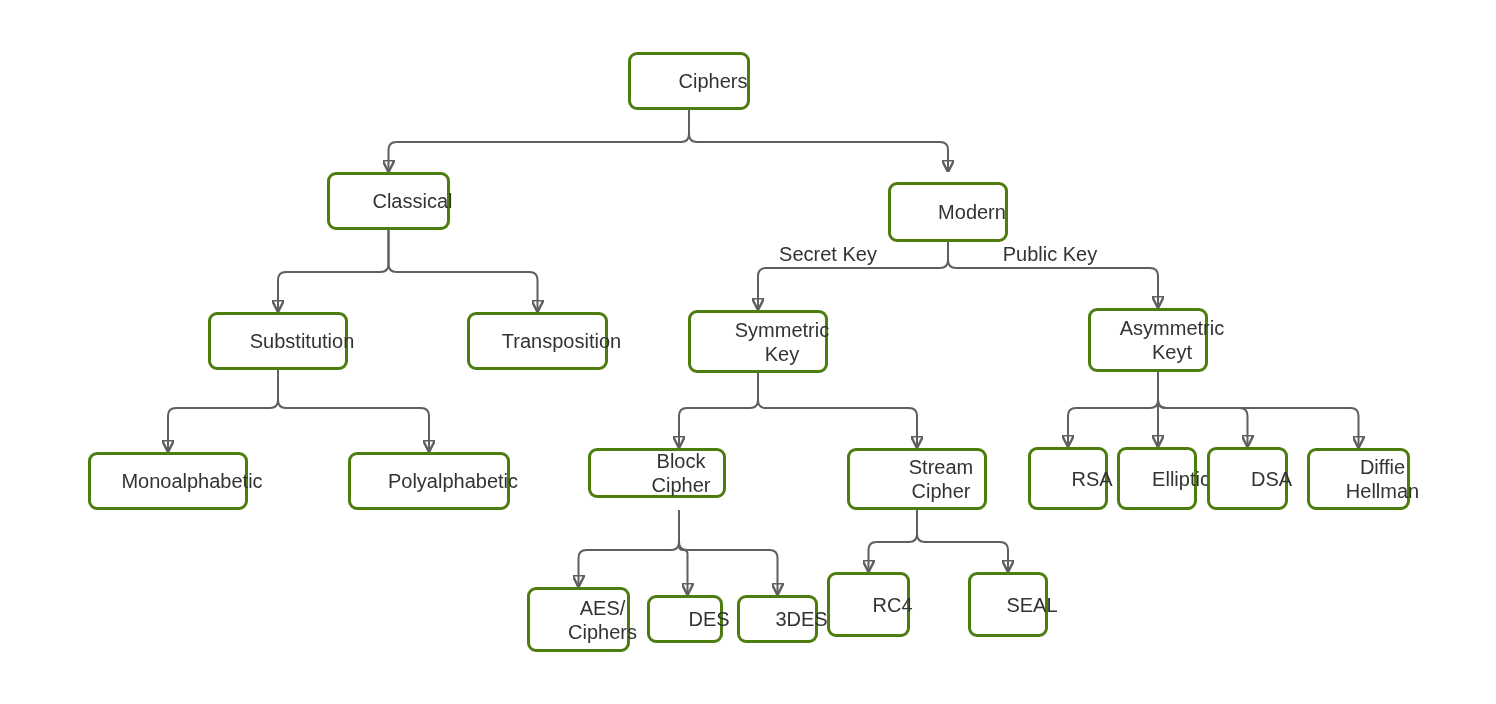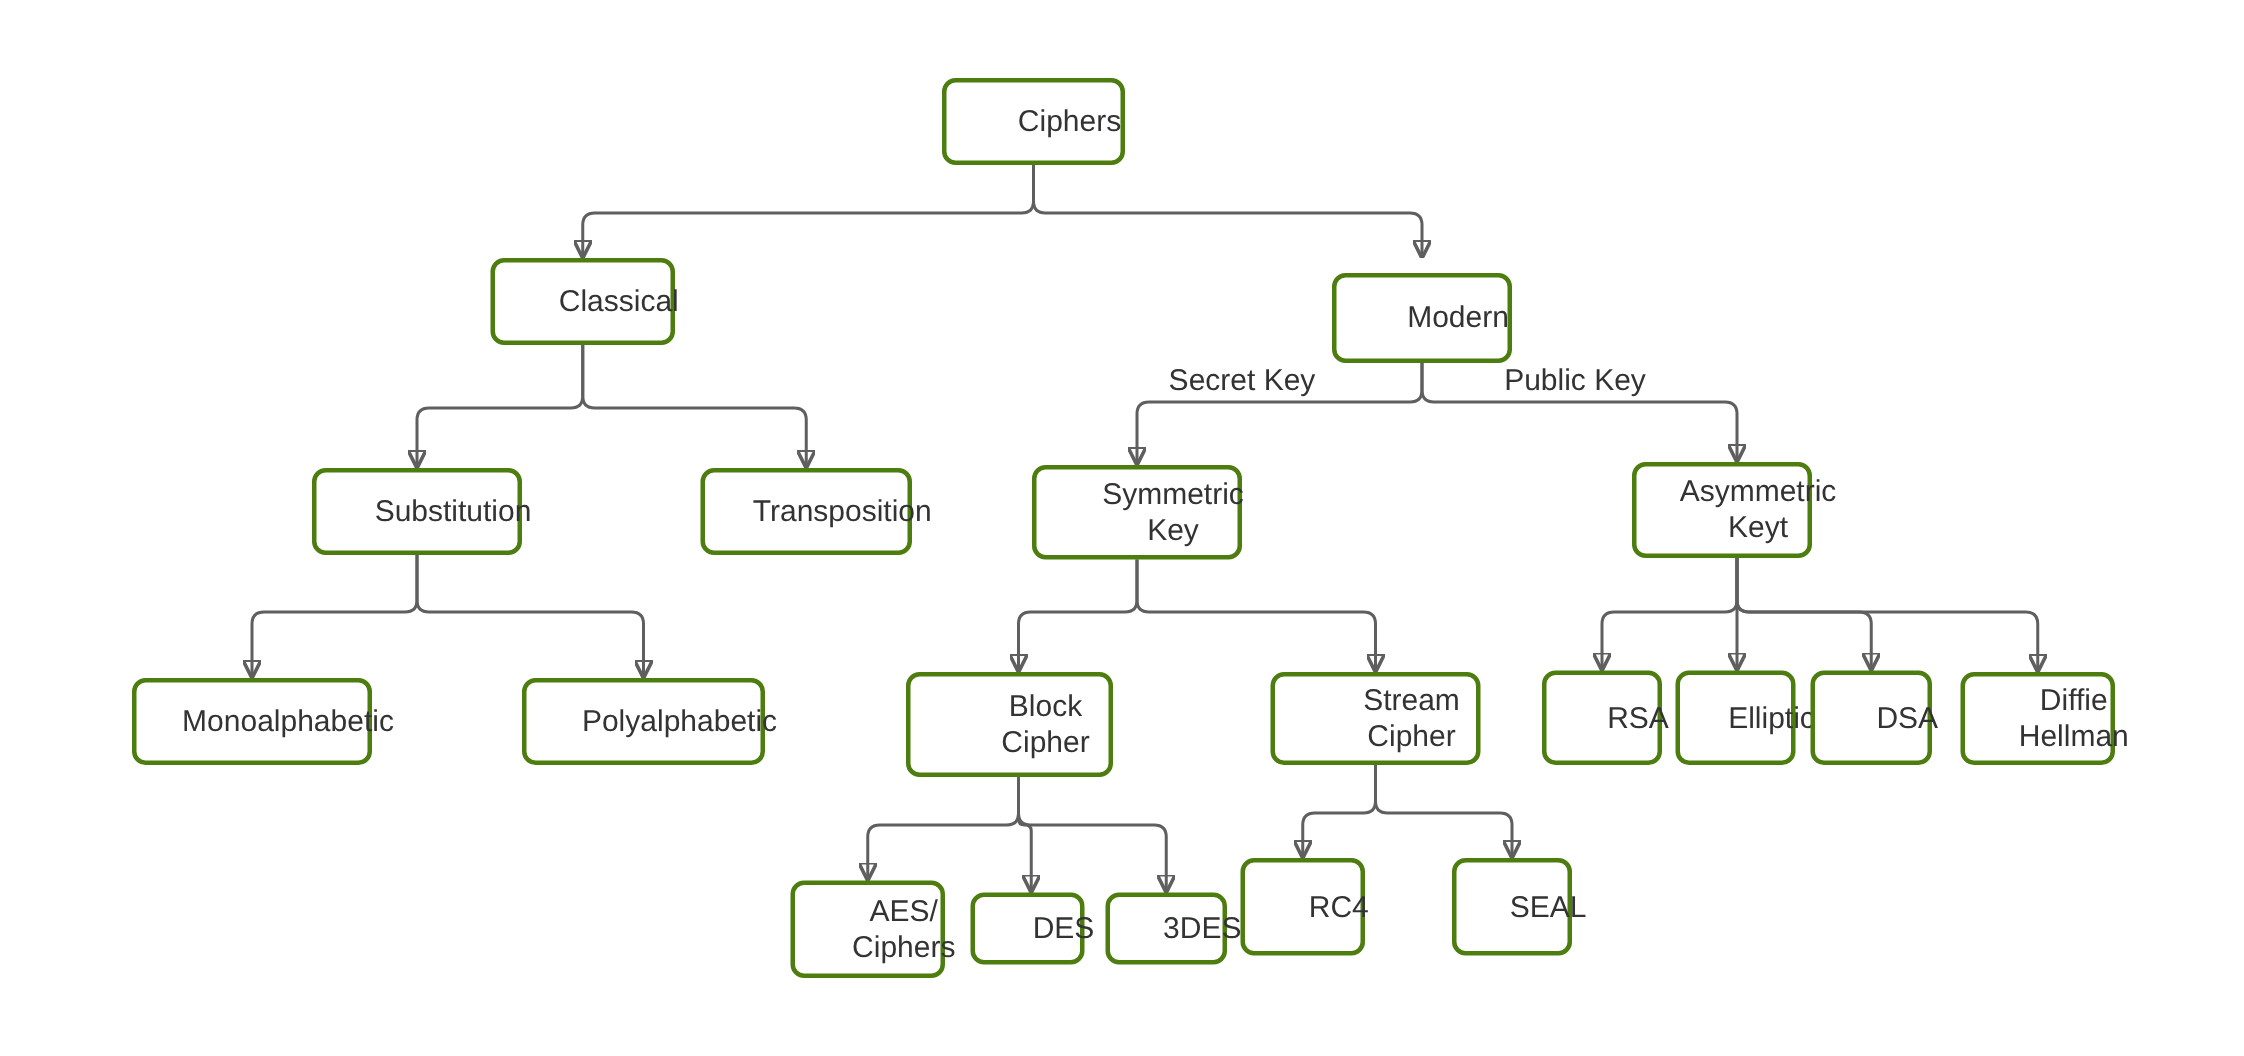--- a/index.html
+++ b/index.html
@@ -107,21 +107,21 @@
   <div class="node" style="left:1088px;top:308px;width:120px;height:64px">
     <span class="lbl">Asymmetric
 Keyt</span>
   </div>
   <div class="node" style="left:348px;top:452px;width:162px;height:58px">
     <span class="lbl">Polyalphabetic</span>
   </div>
   <div class="node" style="left:88px;top:452px;width:160px;height:58px">
     <span class="lbl">Monoalphabetic</span>
   </div>
-  <div class="node" style="left:604px;top:448px;width:138px;height:70px">
+  <div class="node" style="left:588px;top:448px;width:138px;height:50px">
     <span class="lbl">Block Cipher</span>
   </div>
   <div class="node" style="left:847px;top:448px;width:140px;height:62px">
     <span class="lbl">Stream
 Cipher</span>
   </div>
   <div class="node" style="left:1028px;top:447px;width:80px;height:63px">
     <span class="lbl">RSA</span>
   </div>
   <div class="node" style="left:1117px;top:447px;width:80px;height:63px">

